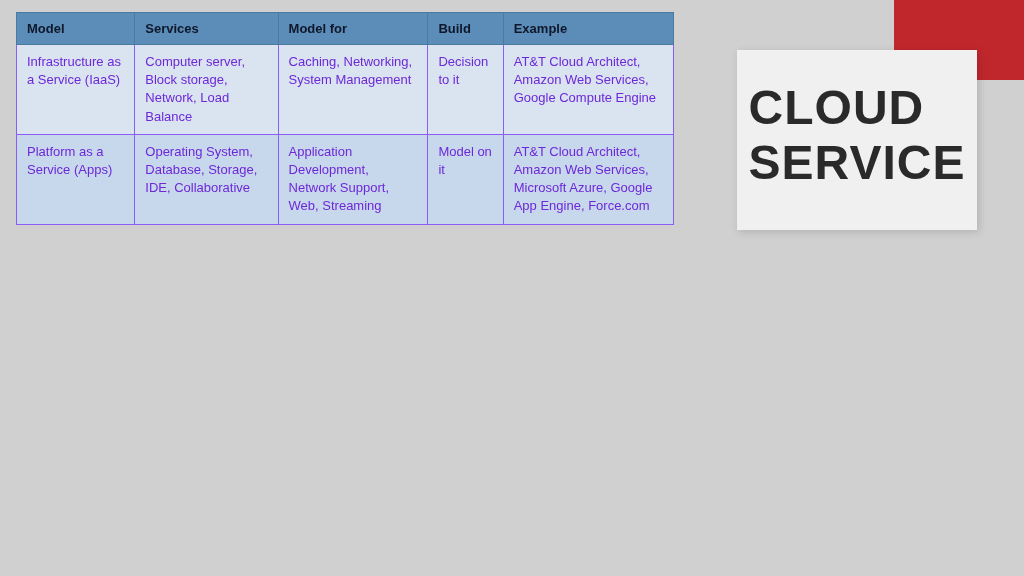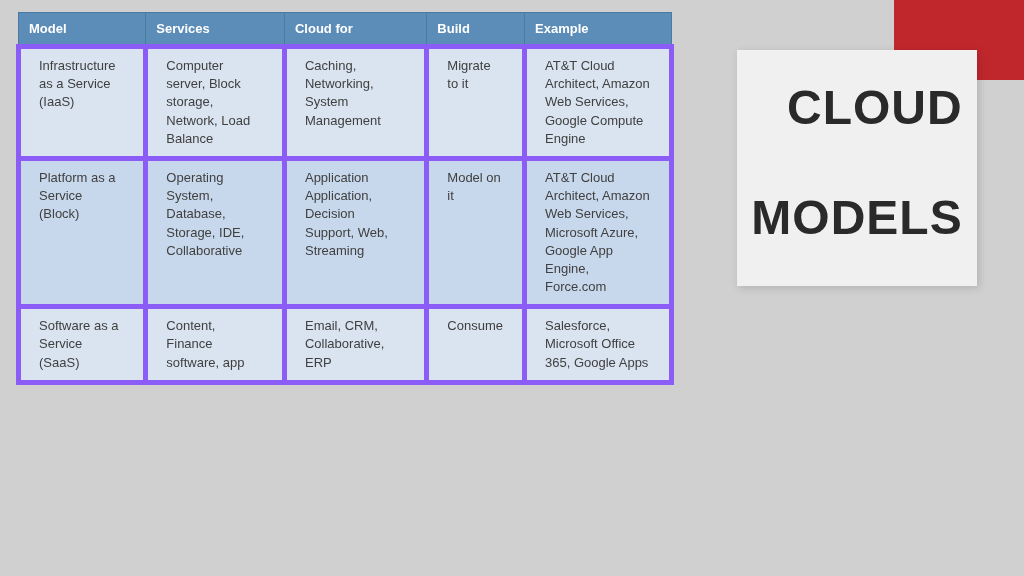--- a/index.html
+++ b/index.html
@@ -23,43 +23,43 @@
     }
 
     table {
       border-collapse: collapse;
       width: 100%;
       font-size: 13px;
     }
 
     thead tr {
       background: #5b8db8;
-      color: #ffffff;
+      color: #0f172a;
     }
 
     thead th {
       padding: 8px 10px;
       text-align: left;
       font-weight: bold;
       border: 1px solid #4a7aa0;
     }
 
     tbody tr {
       background: #d9e4f0;
     }
 
     tbody tr:nth-child(even) {
       background: #c8d8ec;
     }
 
     tbody td {
-      padding: 8px 18px;
+      padding: 8px 10px;
       vertical-align: top;
-      border: 5px solid #8b5cf6;
-      color: #404040;
+      border: 1px solid #8b5cf6;
+      color: #6d28d9;
       line-height: 1.4;
     }
 
     .right-panel {
       flex: 1;
       background: #d0d0d0;
       display: flex;
       flex-direction: column;
       align-items: center;
       justify-content: flex-start;
@@ -86,68 +86,60 @@
       align-items: center;
       justify-content: center;
       box-shadow: 2px 2px 8px rgba(0,0,0,0.15);
       z-index: 1;
     }
 
     .cloud-title {
       font-size: 48px;
       font-weight: bold;
       color: #2a2a2a;
-      text-align: right;
+      text-align: left;
       line-height: 1.15;
       letter-spacing: 1px;
       text-transform: uppercase;
     }
   </style>
 </head>
 <body>
 
 <div class="left-panel">
   <table>
     <thead>
       <tr>
         <th>Model</th>
         <th>Services</th>
-        <th>Cloud for</th>
+        <th>Model for</th>
         <th>Build</th>
         <th>Example</th>
       </tr>
     </thead>
     <tbody>
       <tr>
         <td>Infrastructure as a Service (IaaS)</td>
         <td>Computer server, Block storage, Network, Load Balance</td>
         <td>Caching, Networking, System Management</td>
-        <td>Migrate to it</td>
+        <td>Decision to it</td>
         <td>AT&amp;T Cloud Architect, Amazon Web Services, Google Compute Engine</td>
       </tr>
       <tr>
-        <td>Platform as a Service (Block)</td>
+        <td>Platform as a Service (Apps)</td>
         <td>Operating System, Database, Storage, IDE, Collaborative</td>
-        <td>Application Application, Decision Support, Web, Streaming</td>
+        <td>Application Development, Network Support, Web, Streaming</td>
         <td>Model on it</td>
         <td>AT&amp;T Cloud Architect, Amazon Web Services, Microsoft Azure, Google App Engine, Force.com</td>
-      </tr>
-      <tr>
-        <td>Software as a Service (SaaS)</td>
-        <td>Content, Finance software, app</td>
-        <td>Email, CRM, Collaborative, ERP</td>
-        <td>Consume</td>
-        <td>Salesforce, Microsoft Office 365, Google Apps</td>
       </tr>
     </tbody>
   </table>
 </div>
 
 <div class="right-panel">
   <div class="red-accent"></div>
   <div class="white-card">
     <div class="cloud-title">
       <span>CLOUD</span><br>
-      <br>
-      <span>MODELS</span>
+      <span>SERVICE</span><br>
     </div>
   </div>
 </div>
 
 </body></html>

